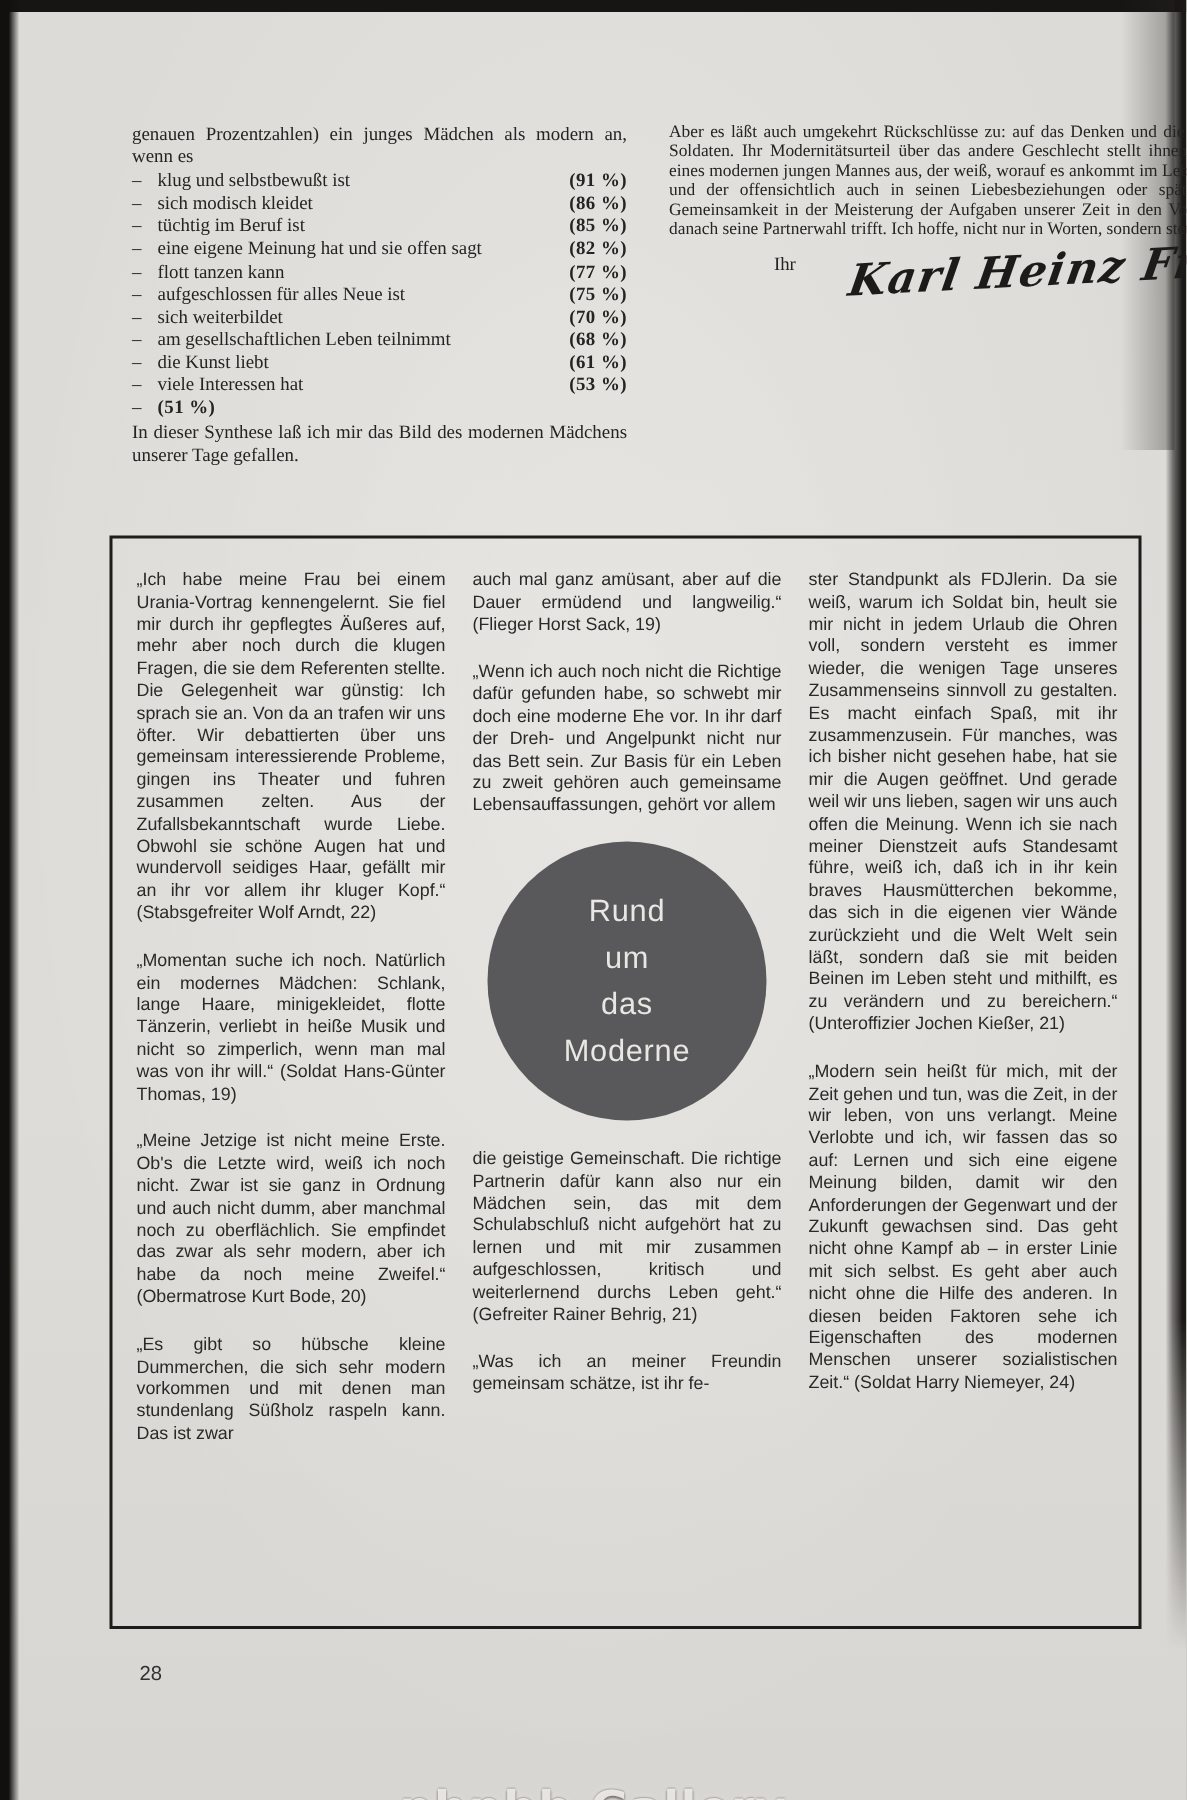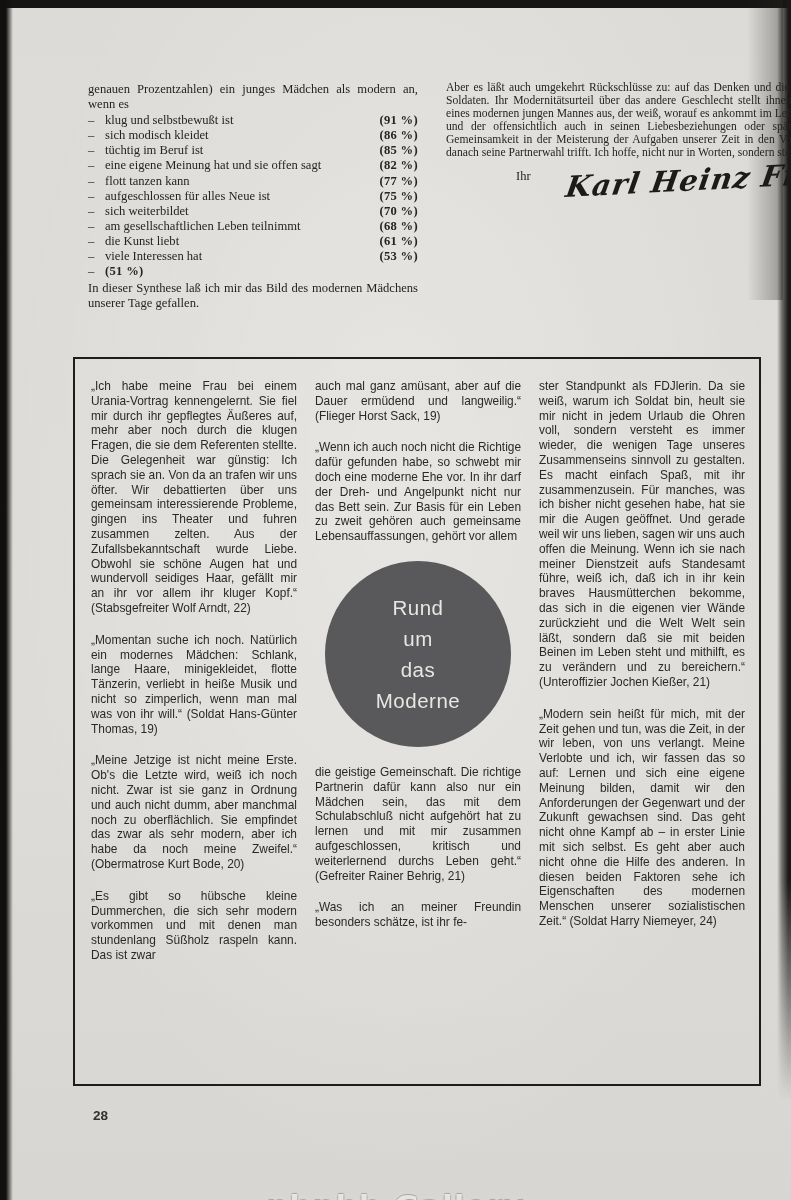--- a/index.html
+++ b/index.html
@@ -61,21 +61,21 @@
     width:186px;height:186px;border-radius:50%;
     background:#59585a;
     margin:4px auto 18px;
     display:flex;flex-direction:column;align-items:center;justify-content:center;
     color:#e9e7e3;font-size:20.5px;line-height:31px;letter-spacing:0.5px;
     text-align:left;
   }
 
   
   .page-number{position:absolute;left:93px;top:1108px;font-family:"Liberation Sans", sans-serif;
-    font-size:13.5px;font-weight:bold;color:#33312f;}
+    font-size:13.5px;font-weight:normal;color:#33312f;}
   .watermark{position:absolute;left:0;right:0;top:1146px;text-align:center;
     font-family:"DejaVu Sans", sans-serif;}
   .wm-title{
     font-size:31px;font-weight:bold;letter-spacing:1px;color:rgba(237,235,231,0.95);
     text-shadow:0 1px 2px rgba(95,92,88,0.9), 0 -1px 1px rgba(130,127,123,0.55), 0 0 6px rgba(255,255,255,0.35);
     margin-top:42px;
   }
   .wm-sub{
     margin-top:-8px;font-size:13px;font-weight:bold;letter-spacing:0.5px;
     color:rgba(225,223,219,0.9);transform:translateX(58px);
@@ -176,21 +176,21 @@
     <div class="qcol">
       <p>auch mal ganz amüsant, aber auf die Dauer ermüdend und langweilig.“ (Flieger Horst Sack, 19)</p>
       <p>„Wenn ich auch noch nicht die Richtige dafür gefunden habe, so schwebt mir doch eine moderne Ehe vor. In ihr darf der Dreh- und Angelpunkt nicht nur das Bett sein. Zur Basis für ein Leben zu zweit gehören auch gemeinsame Lebensauffassungen, gehört vor allem</p>
       <div class="circle">
         <span>Rund</span>
         <span>um</span>
         <span>das</span>
         <span>Moderne</span>
       </div>
       <p>die geistige Gemeinschaft. Die richtige Partnerin dafür kann also nur ein Mädchen sein, das mit dem Schulabschluß nicht aufgehört hat zu lernen und mit mir zusammen aufgeschlossen, kritisch und weiterlernend durchs Leben geht.“ (Gefreiter Rainer Behrig, 21)</p>
-      <p>„Was ich an meiner Freundin besonders schätze, ist ihr fe-</p>
+      <p>„Was ich an meiner Freundin gemeinsam schätze, ist ihr fe-</p>
     </div>
 
     <div class="qcol">
       <p>ster Standpunkt als FDJlerin. Da sie weiß, warum ich Soldat bin, heult sie mir nicht in jedem Urlaub die Ohren voll, sondern versteht es immer wieder, die wenigen Tage unseres Zusammenseins sinnvoll zu gestalten. Es macht einfach Spaß, mit ihr zusammenzusein. Für manches, was ich bisher nicht gesehen habe, hat sie mir die Augen geöffnet. Und gerade weil wir uns lieben, sagen wir uns auch offen die Meinung. Wenn ich sie nach meiner Dienstzeit aufs Standesamt führe, weiß ich, daß ich in ihr kein braves Hausmütterchen bekomme, das sich in die eigenen vier Wände zurückzieht und die Welt Welt sein läßt, sondern daß sie mit beiden Beinen im Leben steht und mithilft, es zu verändern und zu bereichern.“ (Unteroffizier Jochen Kießer, 21)</p>
       <p>„Modern sein heißt für mich, mit der Zeit gehen und tun, was die Zeit, in der wir leben, von uns verlangt. Meine Verlobte und ich, wir fassen das so auf: Lernen und sich eine eigene Meinung bilden, damit wir den Anforderungen der Gegenwart und der Zukunft gewachsen sind. Das geht nicht ohne Kampf ab – in erster Linie mit sich selbst. Es geht aber auch nicht ohne die Hilfe des anderen. In diesen beiden Faktoren sehe ich Eigenschaften des modernen Menschen unserer sozialistischen Zeit.“ (Soldat Harry Niemeyer, 24)</p>
     </div>
   </section>
 
   <div class="page-number">28</div>
 

